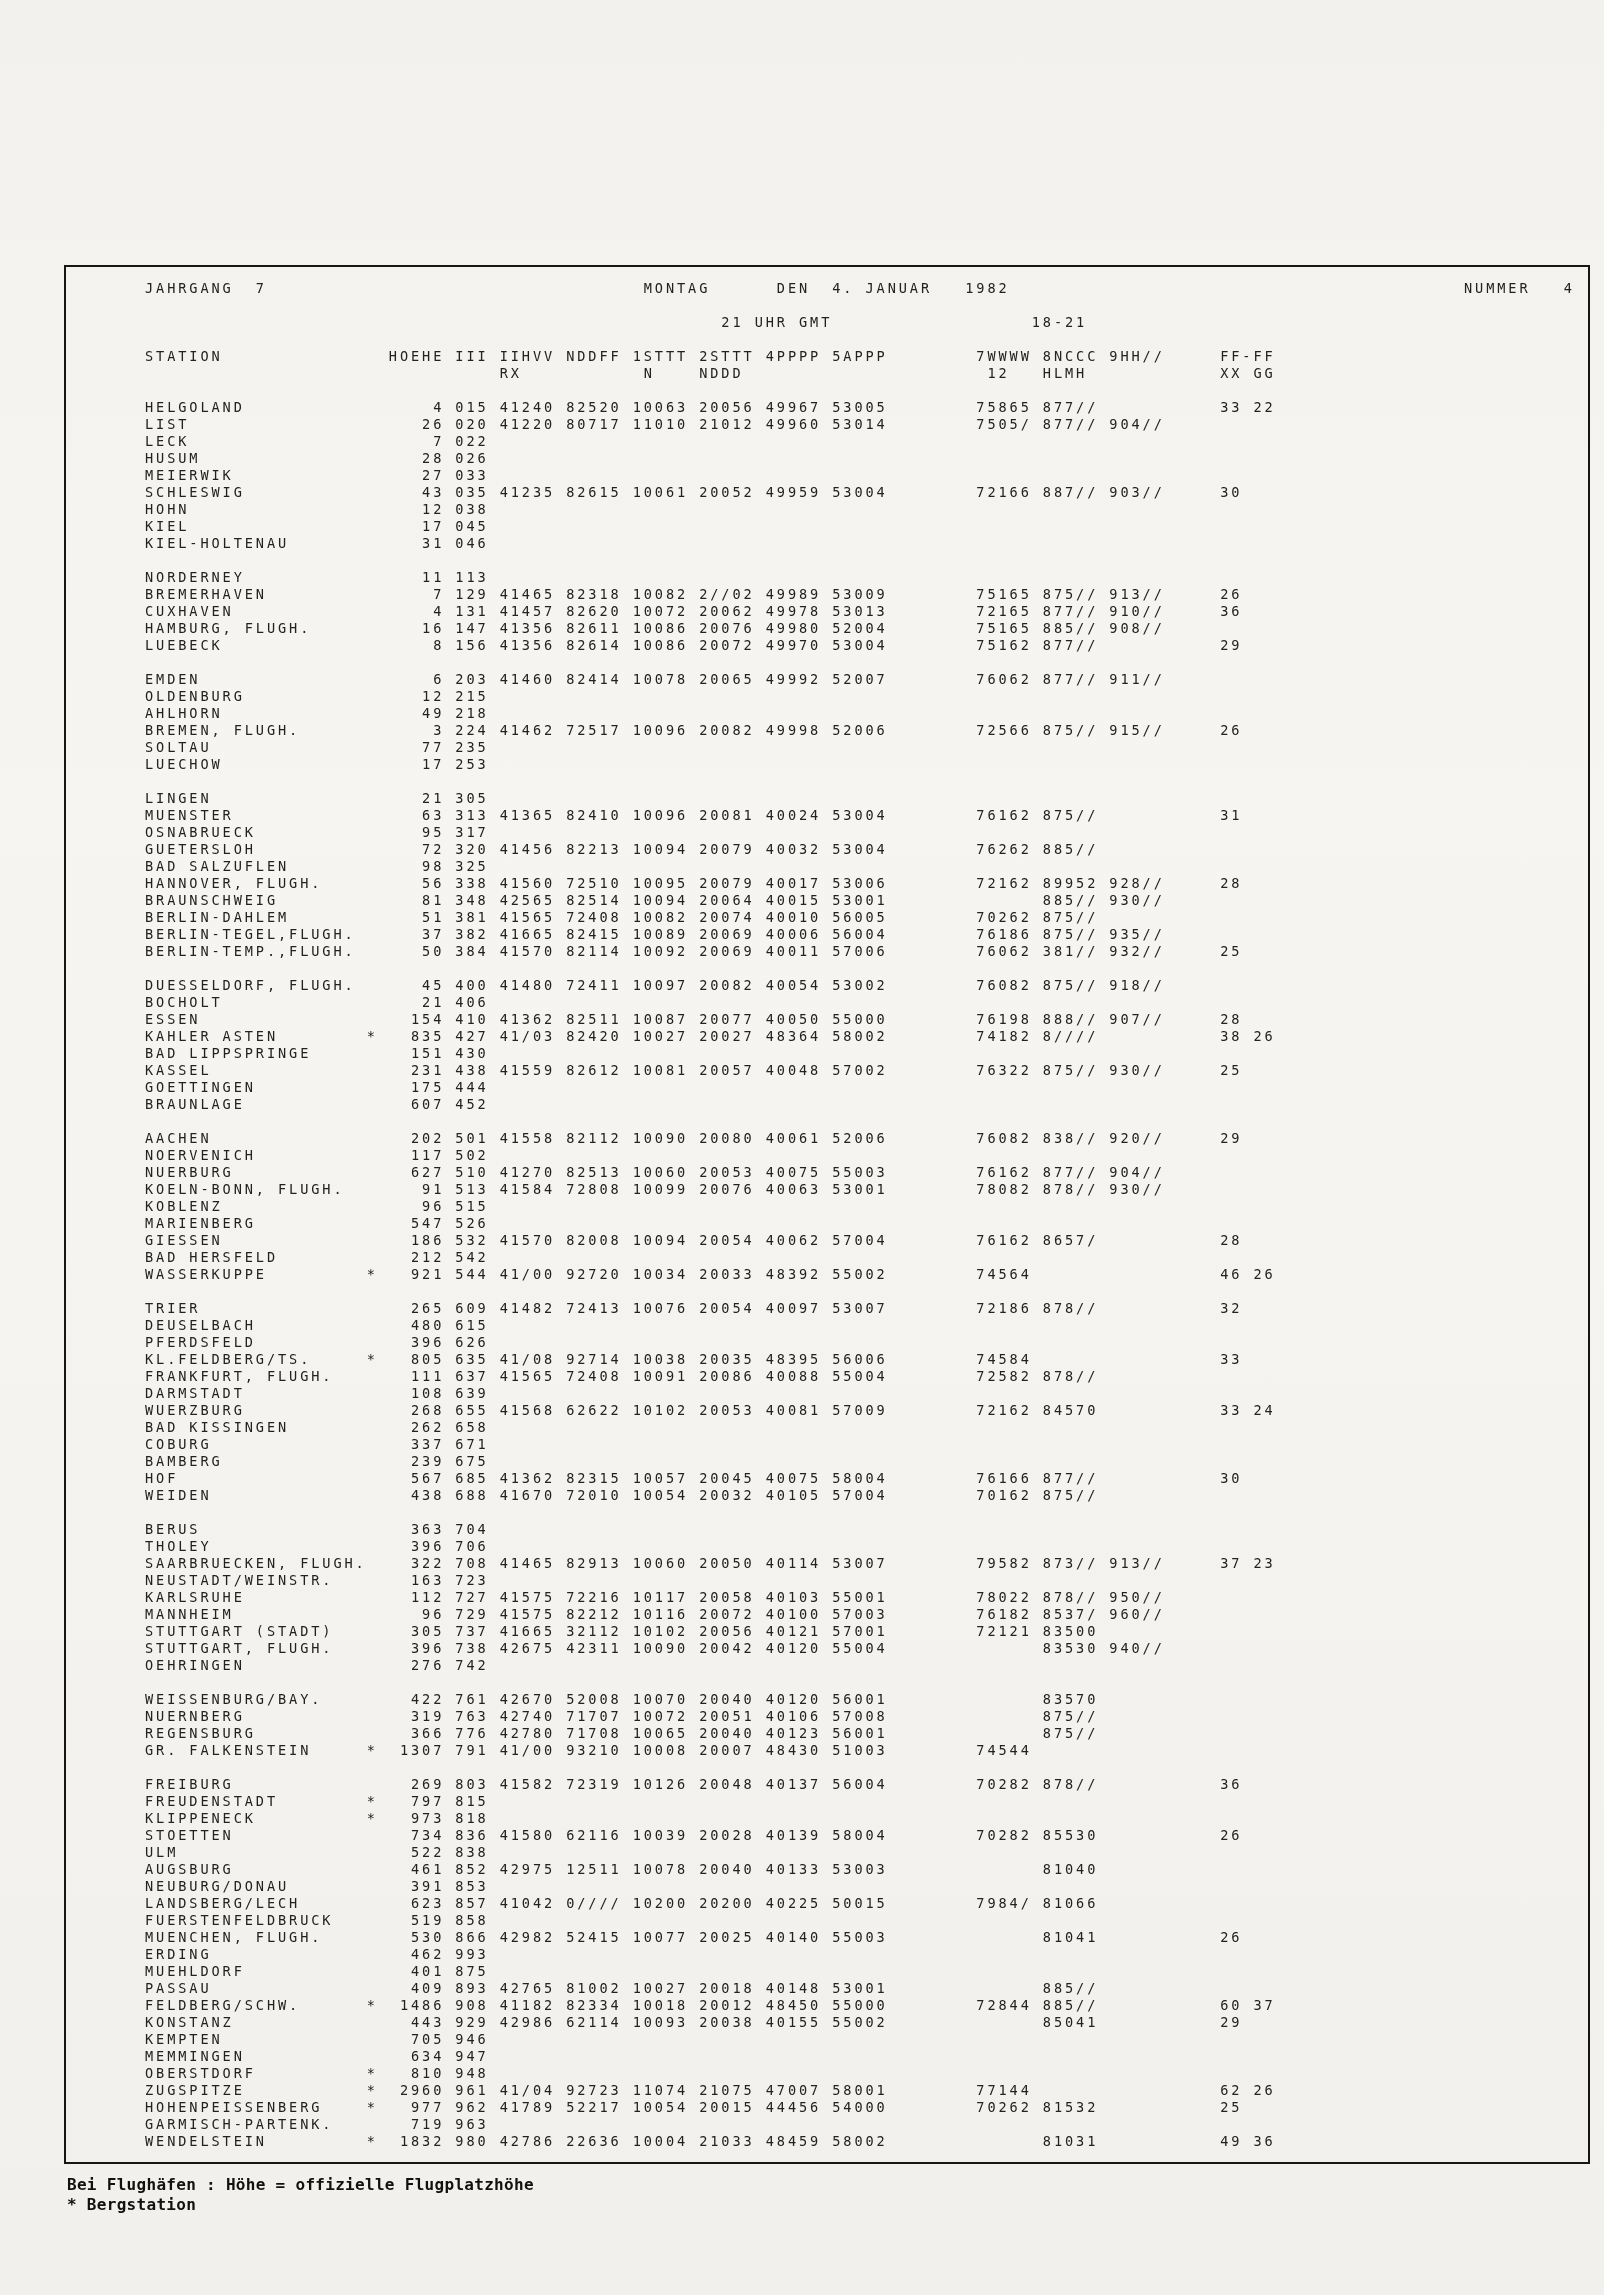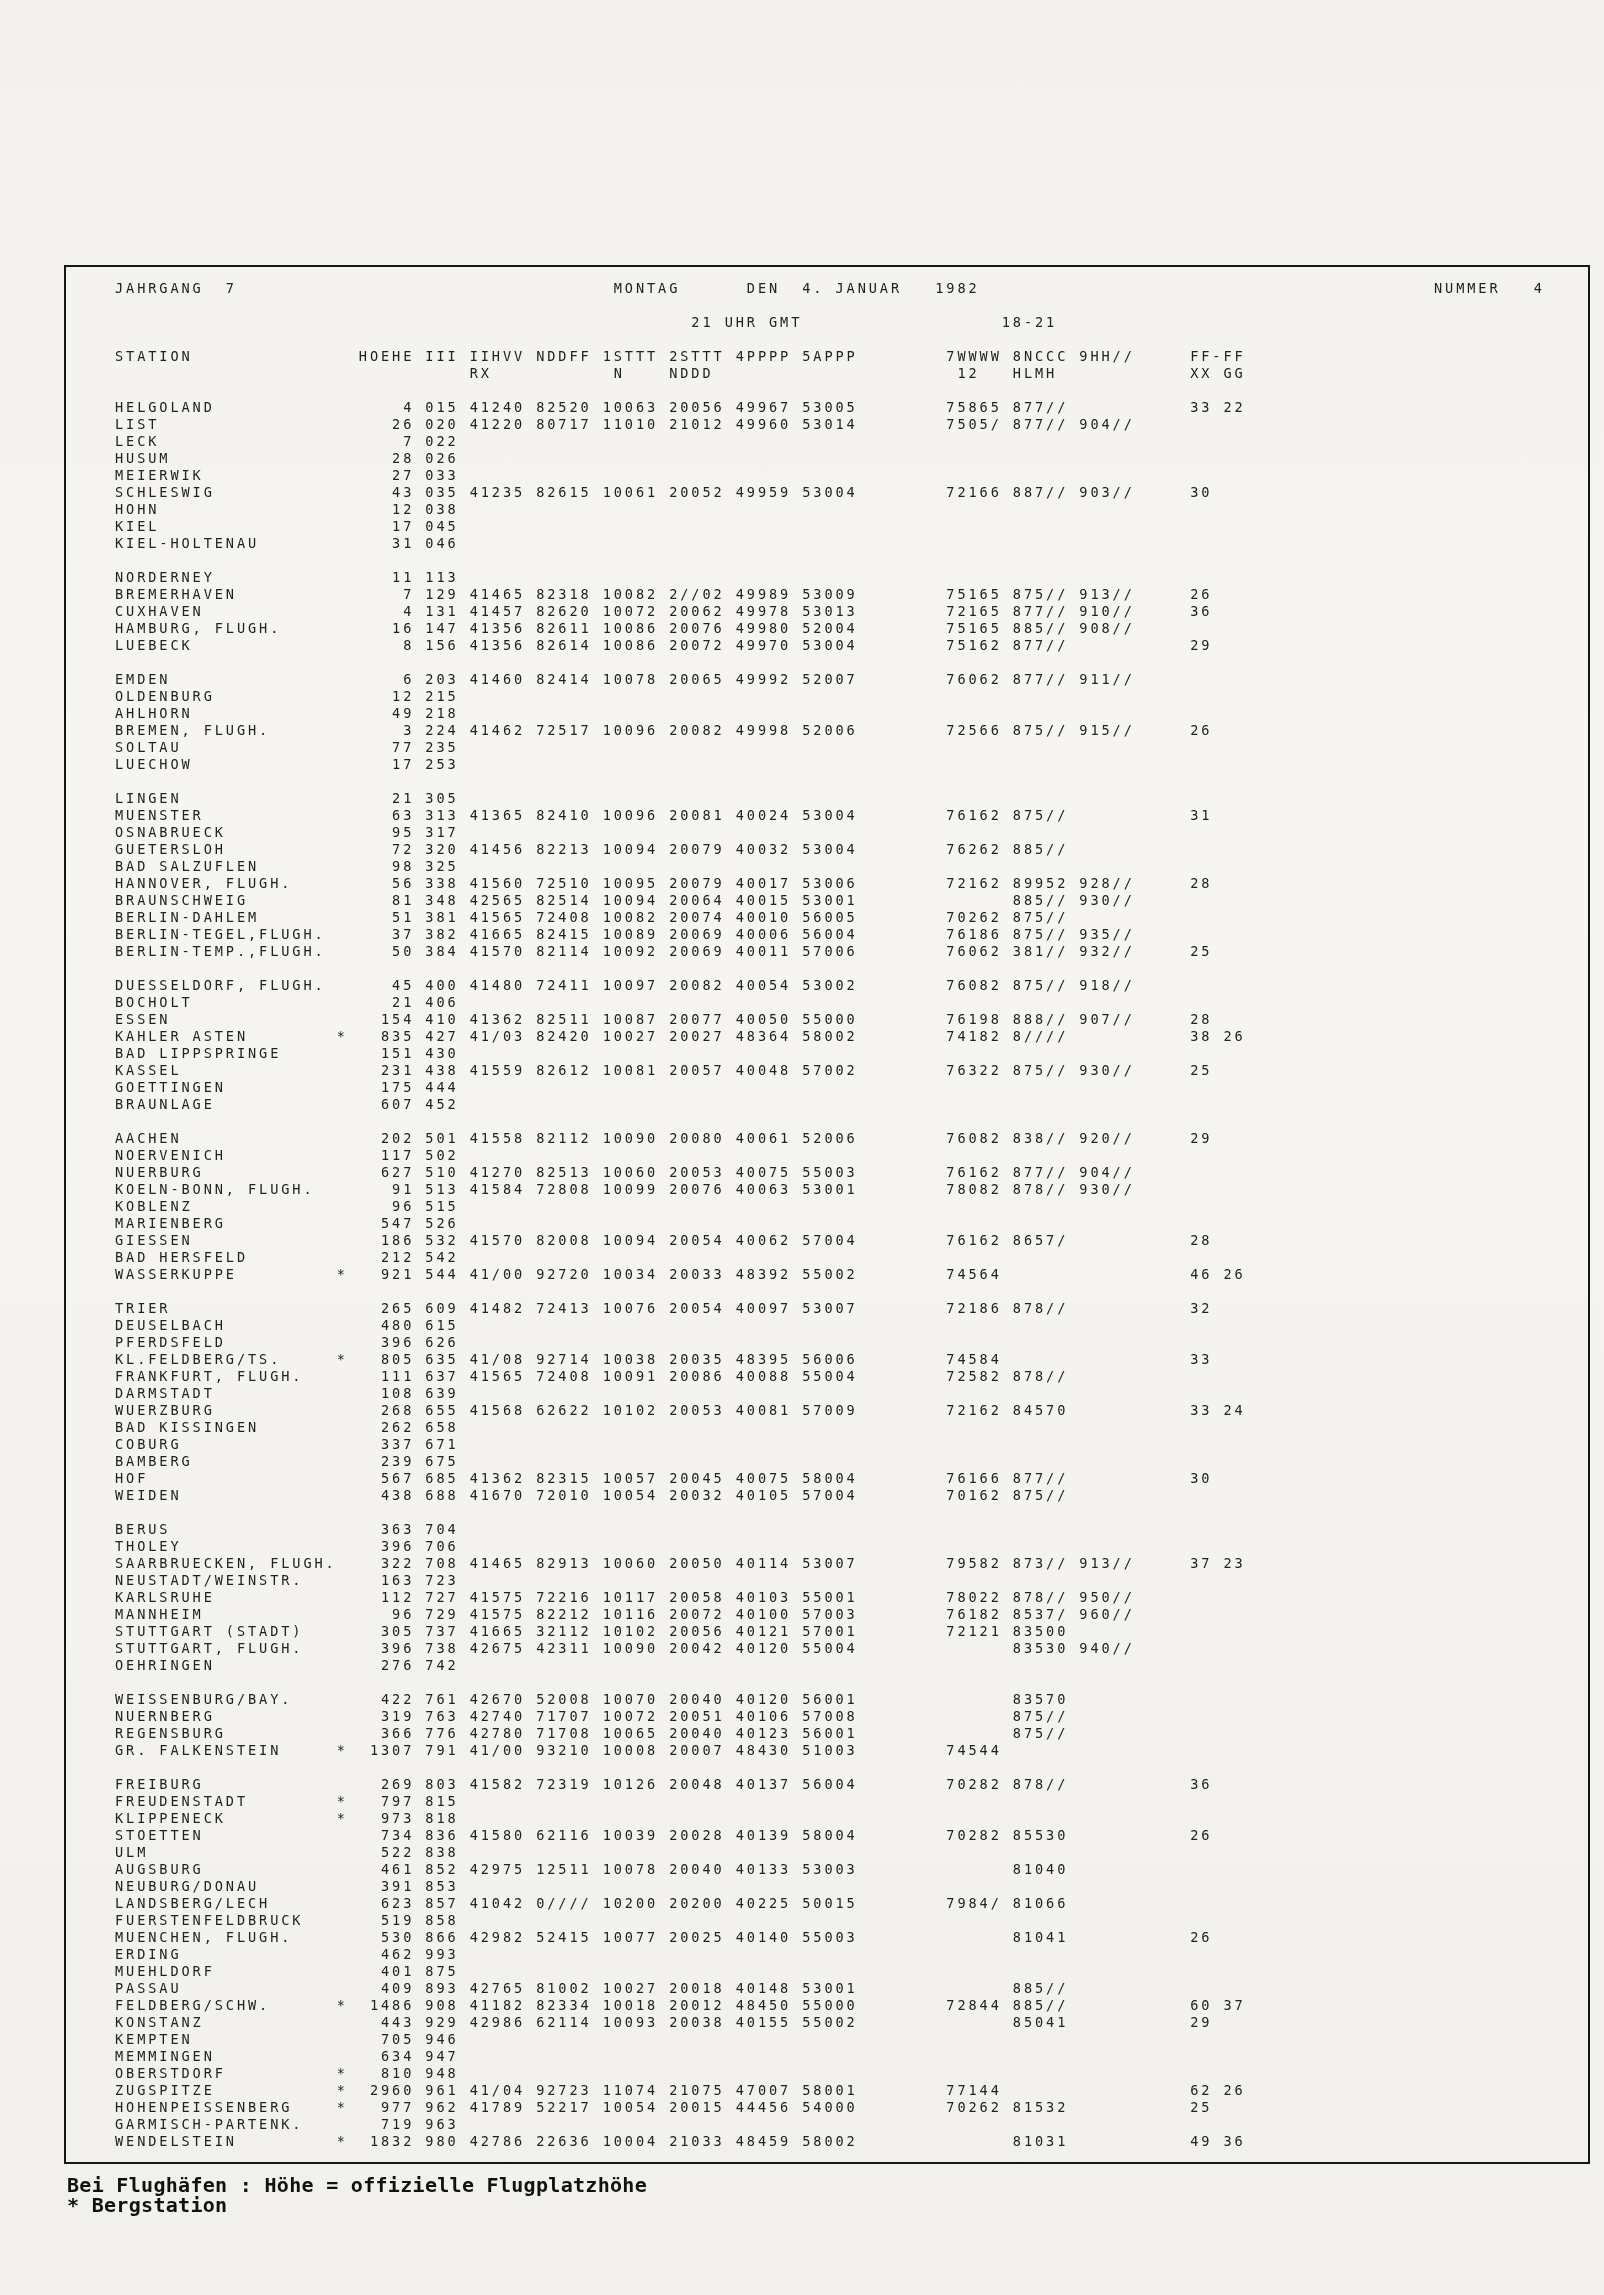--- a/index.html
+++ b/index.html
@@ -9,35 +9,35 @@
     font-family:"DejaVu Sans Mono","Liberation Mono",monospace;
     color:#1e1e1e;
     overflow:hidden;
   }
   .paper{position:relative;width:1604px;height:2295px;}
   .frame{
     position:absolute;left:64px;top:265px;
     width:1526px;height:1899px;
     border:2.4px solid #161616;
     box-sizing:border-box;
-    padding:13px 0 0 49px;
+    padding:13px 0 0 79px;
     overflow:hidden;
   }
   .ln{
     white-space:pre;
     font-size:13.6px;
     line-height:17px;
     height:17px;
     letter-spacing:2.9px;
     color:#222;
   }
   .footer{
     position:absolute;left:67px;top:2175px;
     font-weight:bold;
-    font-size:20px;
+    font-size:16px;
     line-height:20px;
     letter-spacing:0.3px;
     color:#111;
   }
 </style>
 </head>
 <body>
 
 <div class="paper">
   <div class="frame" id="frame">

